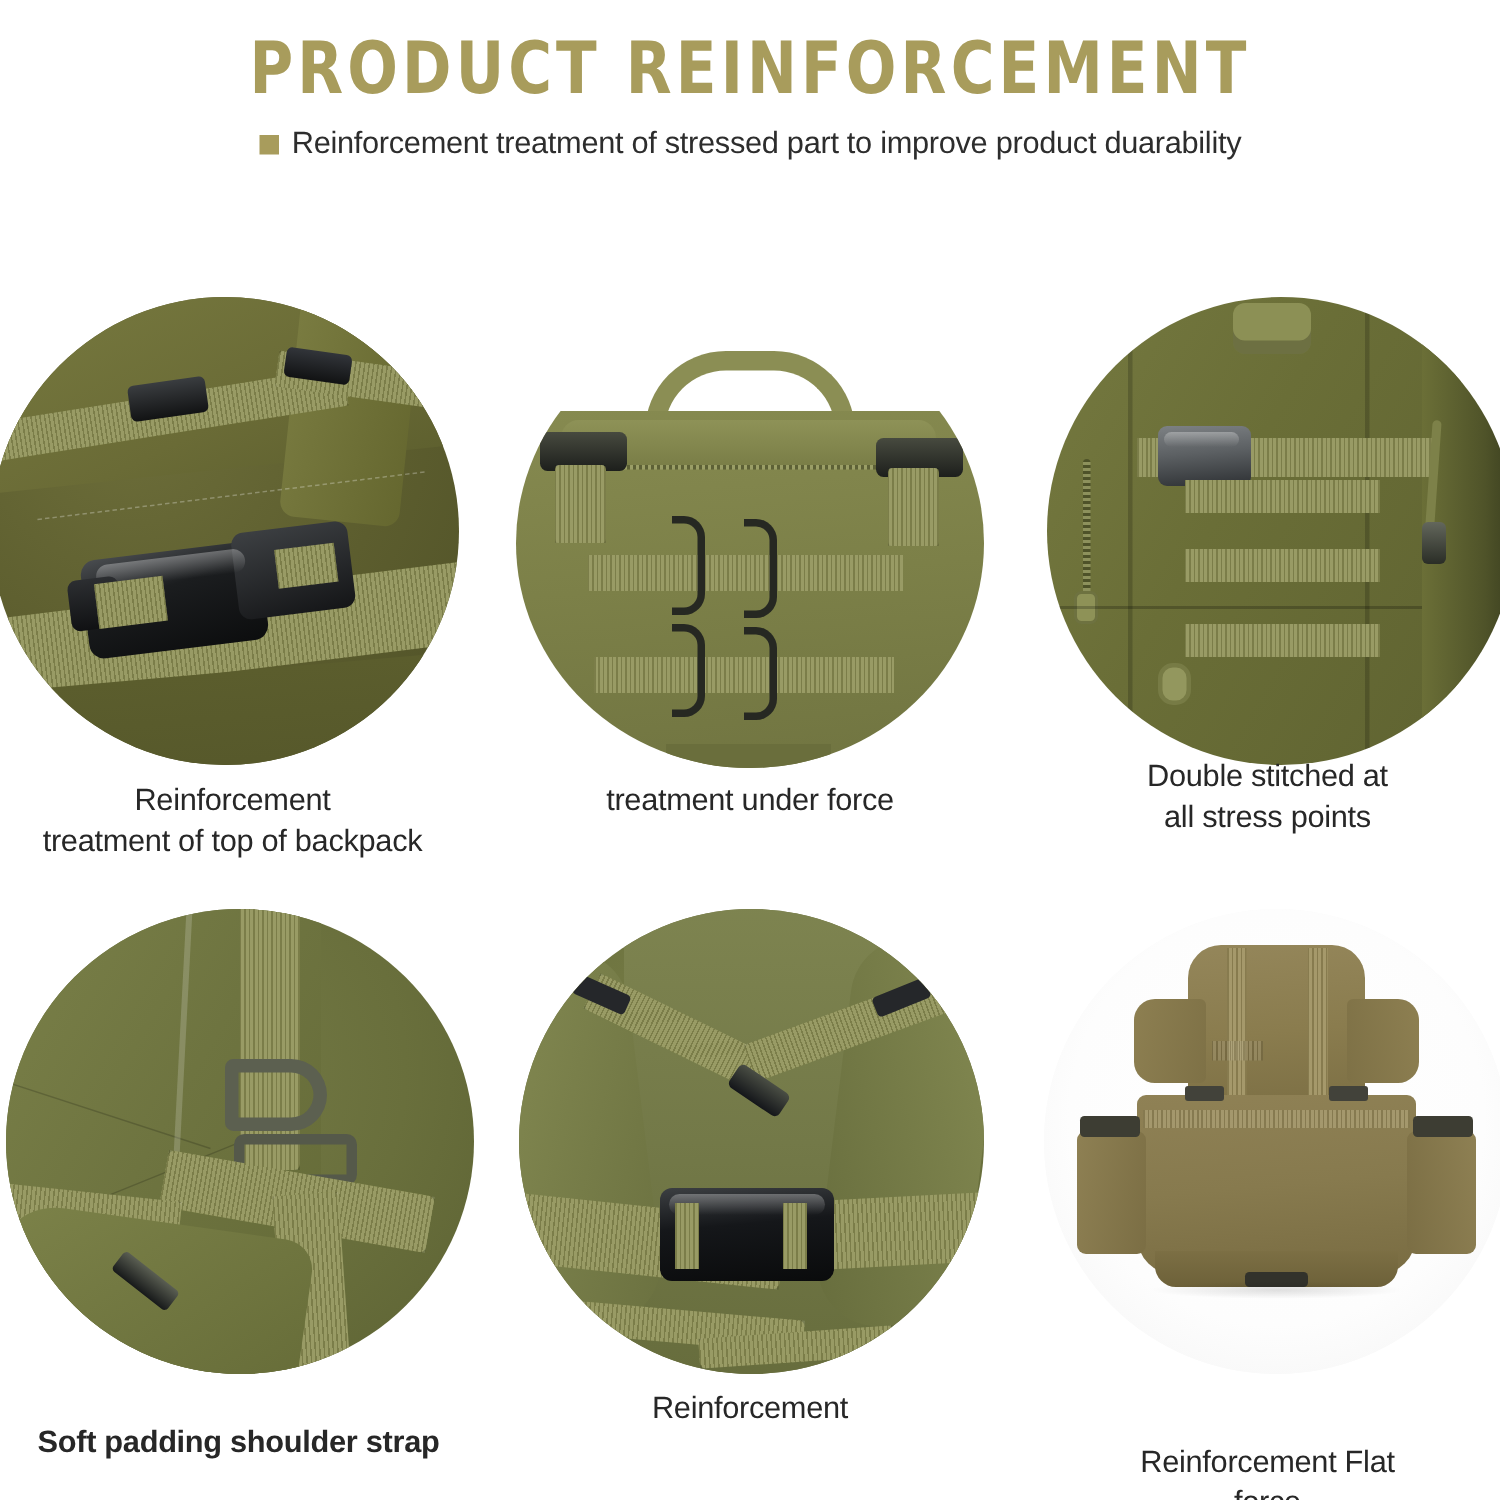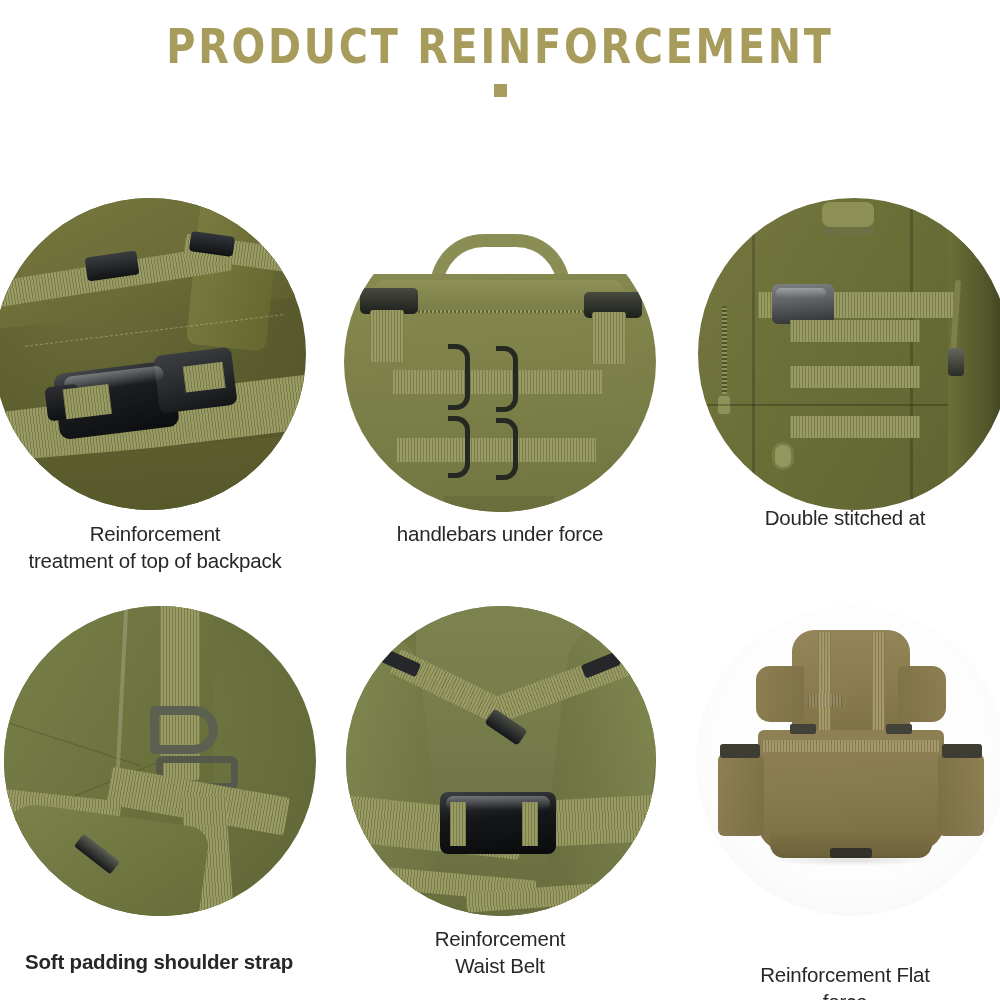--- a/index.html
+++ b/index.html
@@ -66,20 +66,21 @@
 </style>
 </head>
 <body>
 
 <div id="page">
 
   <div class="title">PRODUCT REINFORCEMENT</div>
 
   <div class="subtitle-row">
     <span class="bullet"></span>
+    <span class="subtitle">Reinforcement treatment of stressed part to improve product duarability</span>
   </div>
 
   <div class="circle" style="left:-6px;top:198px;width:312px;height:312px;">
     <div class="ph" style="background:
            radial-gradient(circle at 30% 25%, #6d6e3a 0%, #5c5d2e 55%, #4e5027 100%);">
 
       <div class="fab" style="left:-10px;top:-6px;width:340px;height:120px;
                   background:linear-gradient(160deg,#77793f 0%,#6a6b36 60%,#5d5f2e 100%);
                   transform:rotate(-6deg);"></div>
 
@@ -151,21 +152,21 @@
                   border:5px solid #262822;border-left:none;border-radius:0 14px 14px 0;box-sizing:border-box;"></div>
       <div style="position:absolute;left:104px;top:204px;width:22px;height:62px;
                   border:5px solid #262822;border-left:none;border-radius:0 14px 14px 0;box-sizing:border-box;"></div>
       <div style="position:absolute;left:152px;top:206px;width:22px;height:62px;
                   border:5px solid #262822;border-left:none;border-radius:0 14px 14px 0;box-sizing:border-box;"></div>
 
       <div class="fab" style="left:100px;top:284px;width:110px;height:20px;background:#6a6e3c;"></div>
     </div>
   </div>
   <div class="cap" style="left:345px;top:520px;width:310px;">
-    <div>handlebars under force</div>
+    <div>treatment under force</div>
   </div>
 
   <div class="circle" style="left:698px;top:198px;width:312px;height:312px;">
     <div class="ph" style="background:#ffffff;">
 
       <div class="fab" style="left:-14px;top:-8px;width:290px;height:330px;
                   background:linear-gradient(120deg,#767a41 0%,#6a6e37 45%,#5f6331 100%);"></div>
 
       <div class="fab" style="left:250px;top:-8px;width:60px;height:330px;
                   background:linear-gradient(90deg,#6b6f37,#4f5329 70%,#3c4020 100%);"></div>
@@ -198,20 +199,21 @@
                   background:#93975e;border:3px solid #777b45;box-sizing:border-box;"></div>
 
       <div style="position:absolute;left:254px;top:82px;width:6px;height:90px;border-radius:4px;
                   background:#7d8149;transform:rotate(4deg);"></div>
       <div class="buckle" style="left:250px;top:150px;width:16px;height:28px;border-radius:4px;
                   background:linear-gradient(180deg,#63675c,#2a2d26);"></div>
     </div>
   </div>
   <div class="cap" style="left:690px;top:504px;width:310px;">
     <div>Double stitched at</div>
+    <div>all stress points</div>
   </div>
 
   <div class="circle" style="left:4px;top:606px;width:312px;height:310px;">
     <div class="ph" style="background:radial-gradient(circle at 35% 35%,#757b46 0%,#696f3c 55%,#5c6233 100%);">
 
       <div class="fab" style="left:-20px;top:-10px;width:230px;height:340px;
                   background:linear-gradient(120deg,#7b8149 0%,#6e7440 50%,#636936 100%);"></div>
       <div class="stitch" style="left:-10px;top:136px;width:150px;transform:rotate(18deg);border-top-style:solid;border-top-color:rgba(0,0,0,.18);"></div>
       <div class="stitch" style="left:34px;top:176px;width:140px;transform:rotate(-22deg);border-top-style:solid;border-top-color:rgba(0,0,0,.18);"></div>
 
@@ -273,21 +275,20 @@
       <div class="shine" style="left:100px;top:190px;width:104px;height:14px;border-radius:7px;"></div>
       <div class="webb" style="left:104px;top:196px;width:16px;height:44px;"></div>
       <div class="webb" style="left:176px;top:196px;width:16px;height:44px;"></div>
 
       <div class="webb" style="left:40px;top:268px;width:150px;height:22px;transform:rotate(5deg);border-radius:4px;"></div>
       <div class="webb" style="left:120px;top:282px;width:130px;height:20px;transform:rotate(-4deg);border-radius:4px;"></div>
     </div>
   </div>
   <div class="cap" style="left:345px;top:925px;width:310px;">
     <div>Reinforcement</div>
-    <div>Waist Belt</div>
   </div>
 
   <div class="circle" style="left:696px;top:606px;width:310px;height:310px;background:#fbfbfb;">
     <div class="ph" style="background:radial-gradient(circle at 50% 45%,#ffffff 0%,#fdfdfd 60%,#f2f2f2 100%);">
 
       <div class="fab" style="left:96px;top:24px;width:118px;height:104px;border-radius:22px 22px 6px 6px;
                   background:linear-gradient(175deg,#94865a 0%,#8a7c4e 55%,#7d7045 100%);"></div>
       <div class="webb" style="left:122px;top:26px;width:13px;height:100px;background:#9b8d5a;"></div>
       <div class="webb" style="left:176px;top:26px;width:13px;height:100px;background:#9b8d5a;"></div>
       <div class="webb" style="left:112px;top:88px;width:34px;height:13px;background:#a1936010;"></div>

